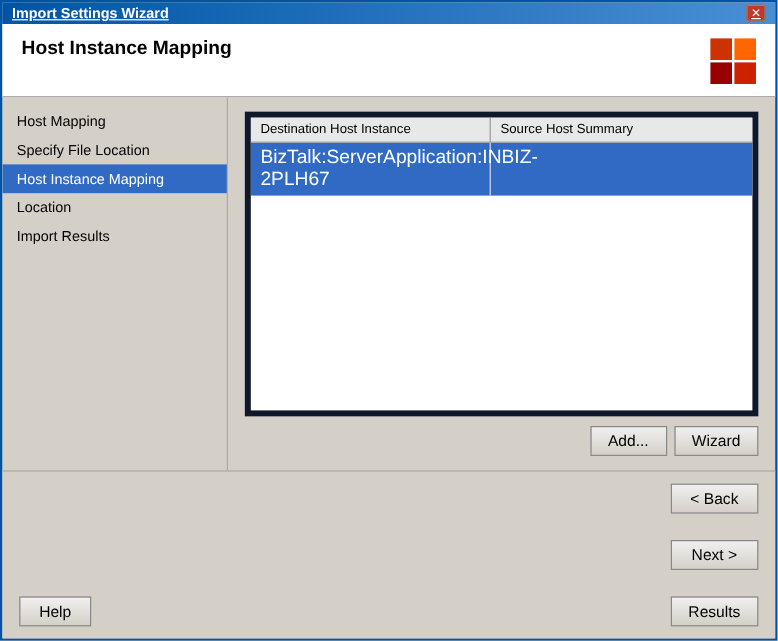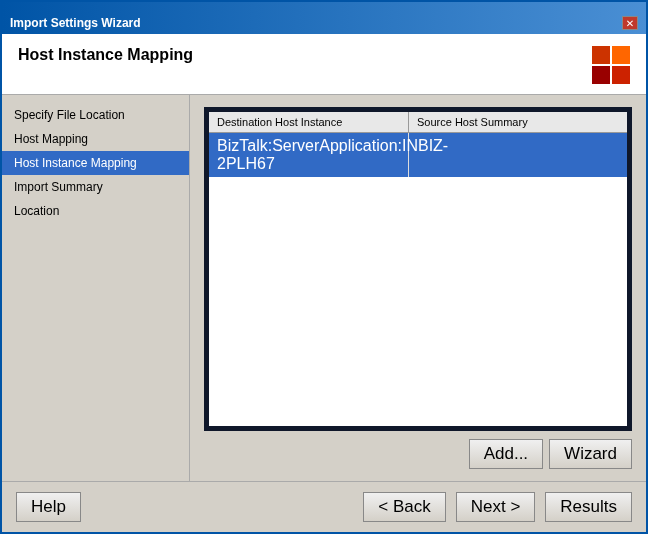--- a/index.html
+++ b/index.html
@@ -21,23 +21,24 @@
       background: #d4d0c8;
       display: flex;
       flex-direction: column;
     }
     .title-bar {
       background: linear-gradient(to right, #0054a6, #4a8fd4);
       color: white;
       padding: 4px 8px;
       display: flex;
       justify-content: space-between;
-      align-items: flex-end;
-      height: 32px;
-      flex-shrink: 0;
+      align-items: center;
+      height: 18px;
+      flex-shrink: 0;
+      text-decoration: underline;
     }
     .title-bar-text {
       font-size: 12px;
       font-weight: bold;
     }
     .title-bar-close {
       width: 16px;
       height: 14px;
       background: #c0392b;
       border: 1px solid #888;
@@ -177,42 +178,43 @@
       border-right: none;
     }
     .button-row {
       display: flex;
       justify-content: flex-end;
       gap: 6px;
       margin-top: 8px;
     }
     .btn {
       padding: 4px 14px;
-      font-size: 17px;
+      font-size: 13px;
       border: 1px solid #888;
       background: linear-gradient(to bottom, #f0f0f0, #d4d0c8);
       cursor: pointer;
       min-width: 60px;
     }
     .btn:disabled {
       color: #999;
       cursor: default;
     }
     .footer {
       display: flex;
       justify-content: space-between;
       align-items: flex-end;
       padding: 10px 14px;
       border-top: 1px solid #aaa;
       background: #d4d0c8;
       flex-shrink: 0;
     }
     .footer-right {
       display: flex;
-      gap: 10px;
+      gap: 22px;
+      flex-direction: column;
     }
   </style>
 </head>
 <body>
 
 <div class="window">
 
   <div class="title-bar">
     <span class="title-bar-text">Import Settings Wizard</span>
     <div class="title-bar-close">✕</div>
@@ -230,25 +232,25 @@
       <div class="logo-row">
         <div class="logo-sq sq-dark-red"></div>
         <div class="logo-sq sq-red2"></div>
       </div>
     </div>
   </div>
 
   <div class="content-area">
 
     <div class="sidebar">
+      <div class="sidebar-item">Host Mapping</div>
       <div class="sidebar-item">Specify File Location</div>
-      <div class="sidebar-item">Host Mapping</div>
       <div class="sidebar-item active">Host Instance Mapping</div>
-      <div class="sidebar-item">Import Summary</div>
       <div class="sidebar-item">Location</div>
+      <div class="sidebar-item">Import Results</div>
     </div>
 
     <div class="main-panel">
 
       <div class="table-container">
         <div class="table-header">
           <div class="table-header-cell">Destination Host Instance</div>
           <div class="table-header-cell">Source Host Summary</div>
         </div>
         <div class="table-body">

